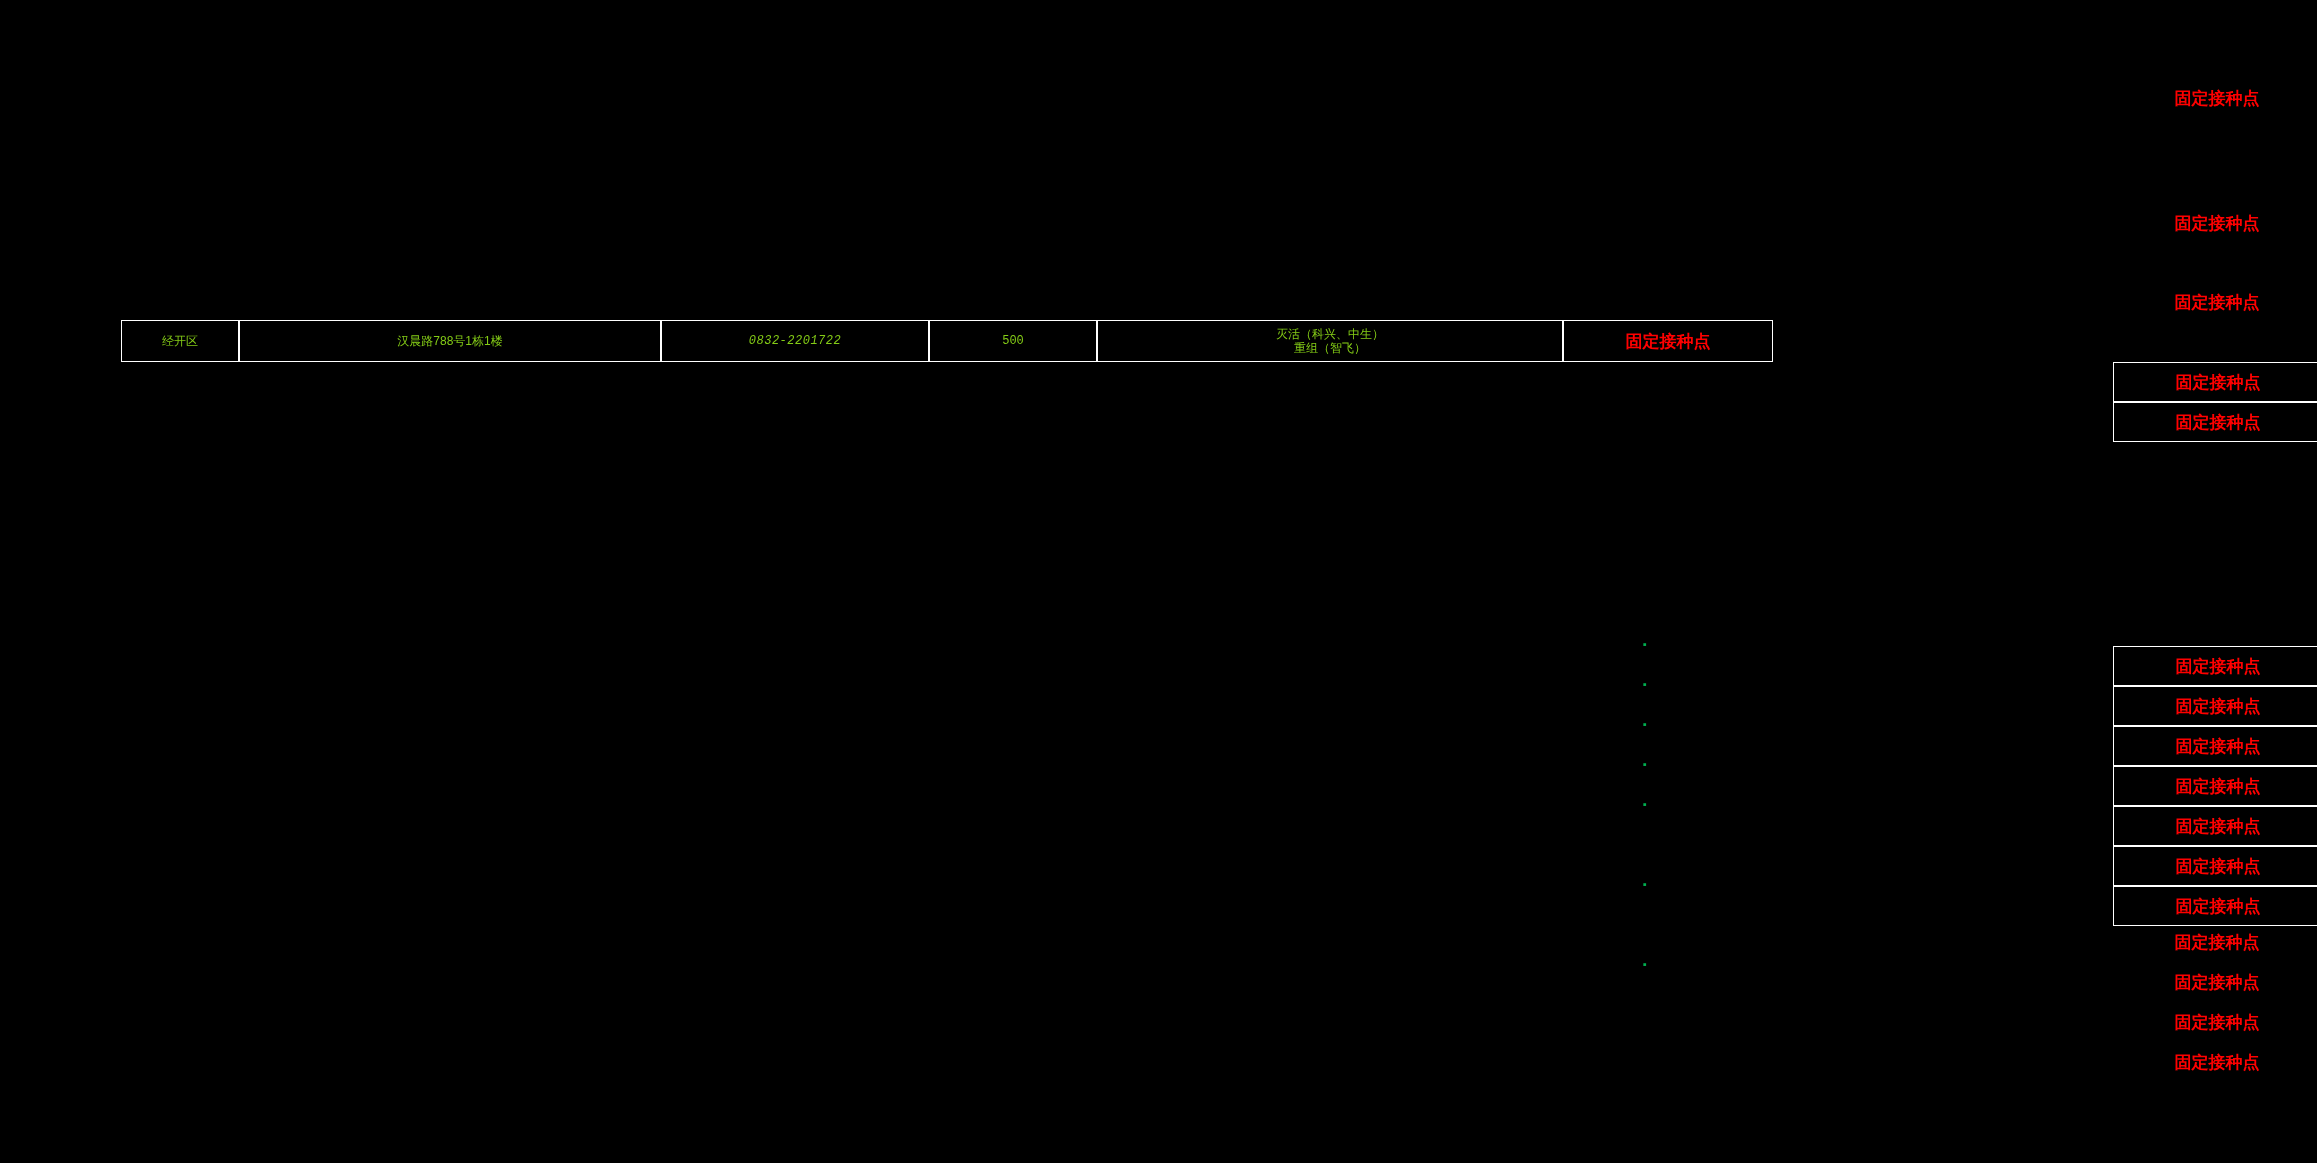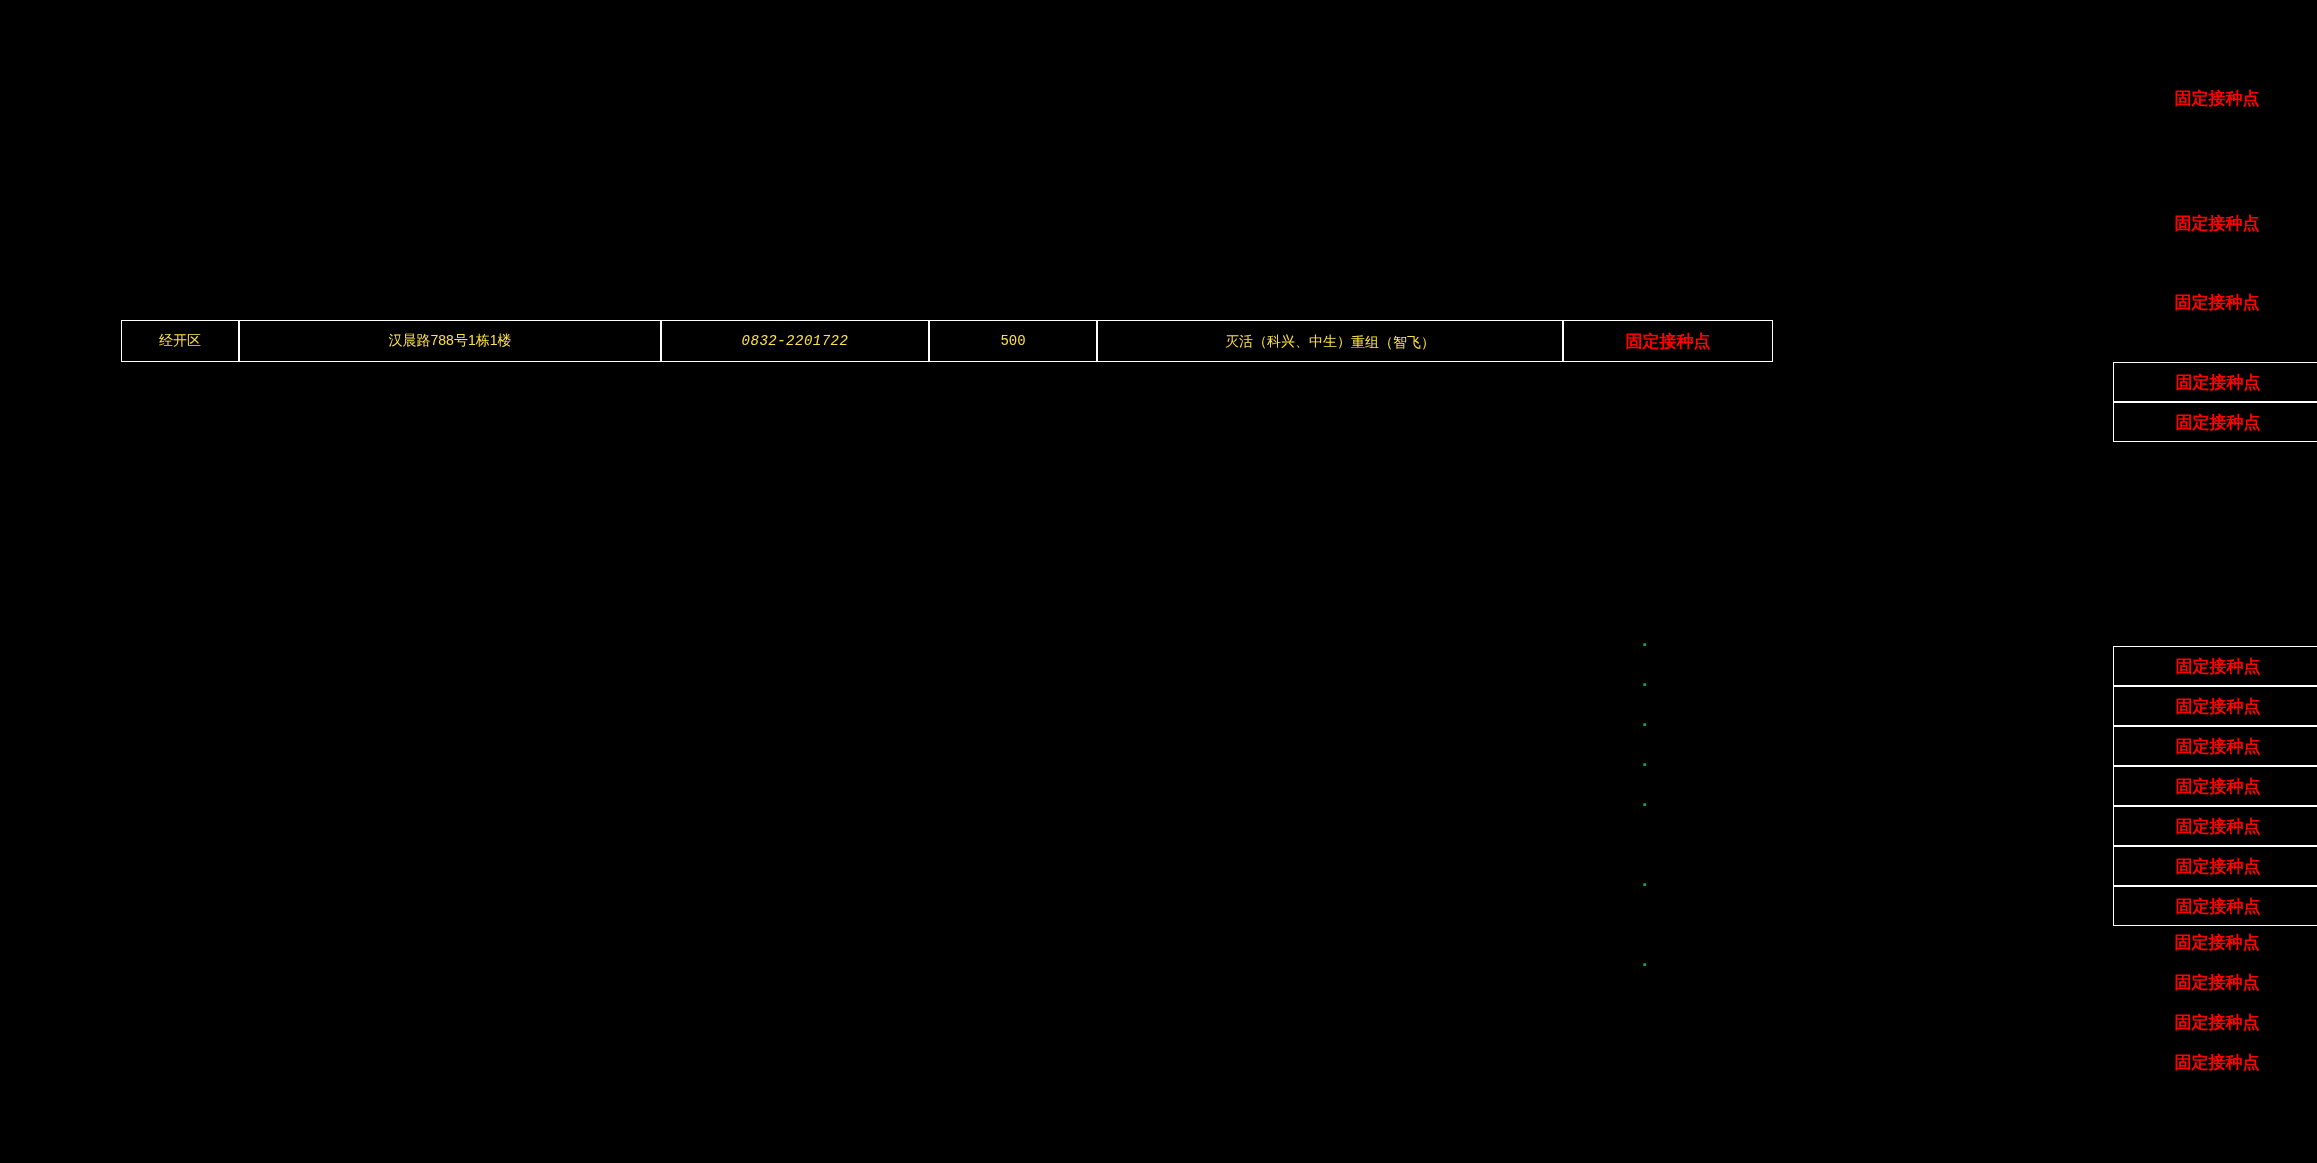--- a/index.html
+++ b/index.html
@@ -26,38 +26,38 @@
     position: absolute;
     left: 121px;
     top: 320px;
     height: 42px;
     display: flex;
     background: #000000;
   }
   .cell {
     box-sizing: border-box;
     border: 1px solid #ffffff;
-    color: #fde047;
-    font-size: 14px;
+    color: #84cc16;
+    font-size: 12px;
     display: flex;
     align-items: center;
     justify-content: center;
     text-align: center;
     height: 42px;
     background: #000000;
     white-space: nowrap;
     overflow: visible;
   }
   .cell.c-area     { width: 118px; }
   .cell.c-name     { width: 345px; }
   .cell.c-addr     { width: 422px; }
   .cell.c-phone    { width: 268px; font-family: "Liberation Mono", monospace; letter-spacing: 0.5px; font-style: italic;}
   .cell.c-time     { width: 290px; font-family: "Liberation Mono", monospace; letter-spacing: 0.5px;}
   .cell.c-cap      { width: 168px; font-family: Liberation Mono, monospace; text-align: center; }
-  .cell.c-vaccine  { width: 466px; flex-direction: row; justify-content: center; line-height: 1.05; }
+  .cell.c-vaccine  { width: 466px; flex-direction: column; justify-content: center; line-height: 1.05; }
   .cell.c-vaccine .v2 { position: relative; top: 1px; }
   .cell.c-type     { width: 210px; color: #ff0000; font-weight: bold; font-size: 17px; }
 
   
   .tag {
     position: absolute;
     color: #ff0000;
     font-weight: bold;
     font-size: 17px;
     text-align: center;

